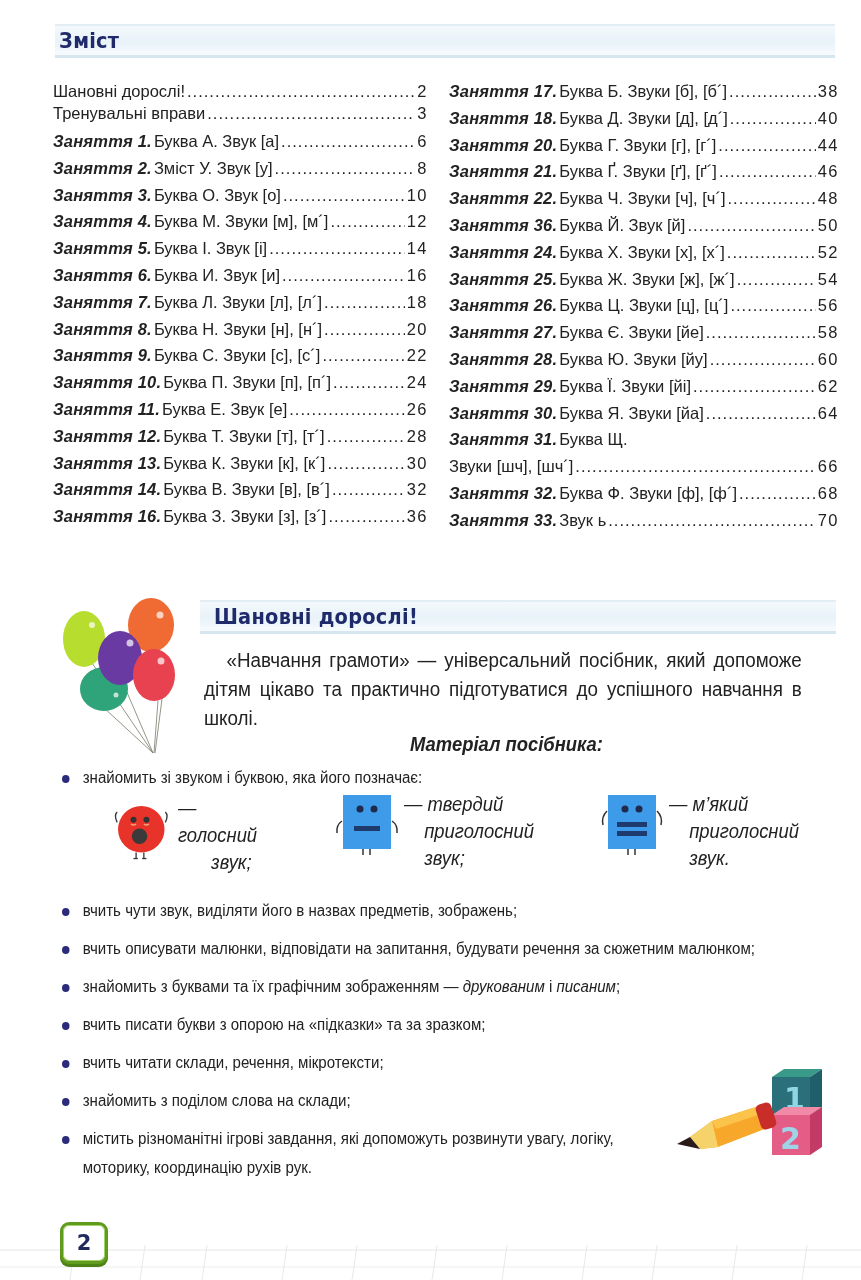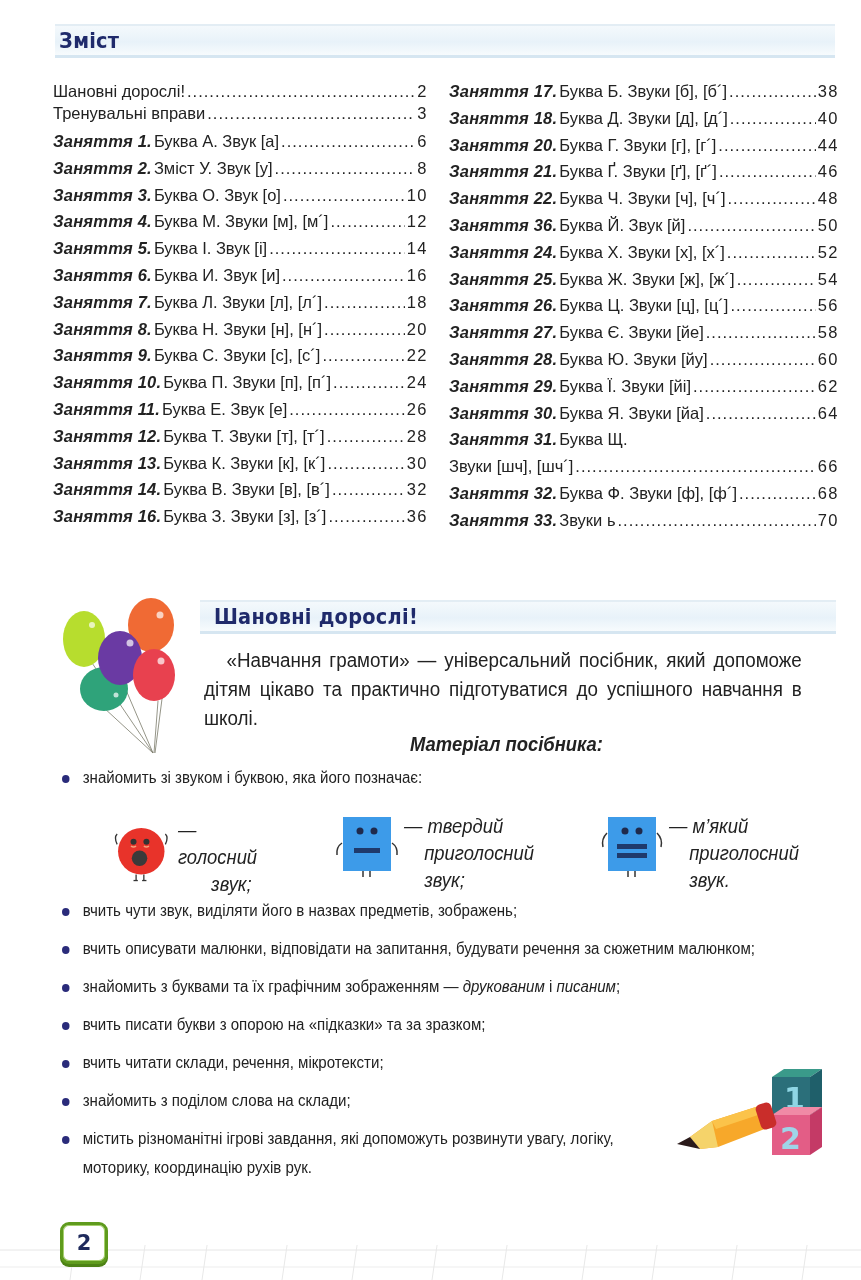--- a/index.html
+++ b/index.html
@@ -50,21 +50,21 @@
     .bullet::before {
       content: ""; position: absolute; left: 0; top: 12px; width: 8px; height: 8px;
       border-radius: 50%; background: #2a2b7a;
     }
     .bullet + .bullet { margin-top: 9px; }
     #bullets-1 { top: 763px; }
     #bullets-2 { top: 896px; }
     .it { font-style: italic; }
 
     .legend { position: absolute; top: 795px; }
-    .legend-item { position: absolute; display: flex; align-items: flex-start; margin-top: 22px; }
+    .legend-item { position: absolute; display: flex; align-items: flex-start; }
     .legend-text { font-size: 20px; font-style: italic; line-height: 27px; color: #222; transform: scaleX(0.92); transform-origin: left top; }
     #legend-vowel { left: 112px; top: 0; }
     #legend-hard { left: 330px; top: -4px; }
     #legend-soft { left: 595px; top: -4px; }
 
     .pencil-blocks { position: absolute; left: 672px; top: 1065px; width: 165px; height: 95px; }
 
     .page-number {
       position: absolute; left: 60px; top: 1222px; width: 48px; height: 42px;
       border: 3px solid #5f9b1d; border-radius: 9px; background: #fff;
@@ -272,21 +272,21 @@
       <span class="toc-page">66</span>
     </div>
     <div class="toc-row">
       <span class="toc-lesson">Заняття 32.</span>
       <span class="toc-title">Буква Ф. Звуки [ф], [ф´]</span>
       <span class="toc-dots"></span>
       <span class="toc-page">68</span>
     </div>
     <div class="toc-row">
       <span class="toc-lesson">Заняття 33.</span>
-      <span class="toc-title">Звуки ь</span>
+      <span class="toc-title">Звук ь</span>
       <span class="toc-dots"></span>
       <span class="toc-page">70</span>
     </div>
   </div>
 
 <svg class="balloons" viewBox="0 0 130 165">
   <g stroke="#7a7a6a" stroke-width="0.8" fill="none">
     <line x1="30" y1="62" x2="95" y2="158"></line>
     <line x1="45" y1="112" x2="95" y2="158"></line>
     <line x1="65" y1="88" x2="95" y2="158"></line>

